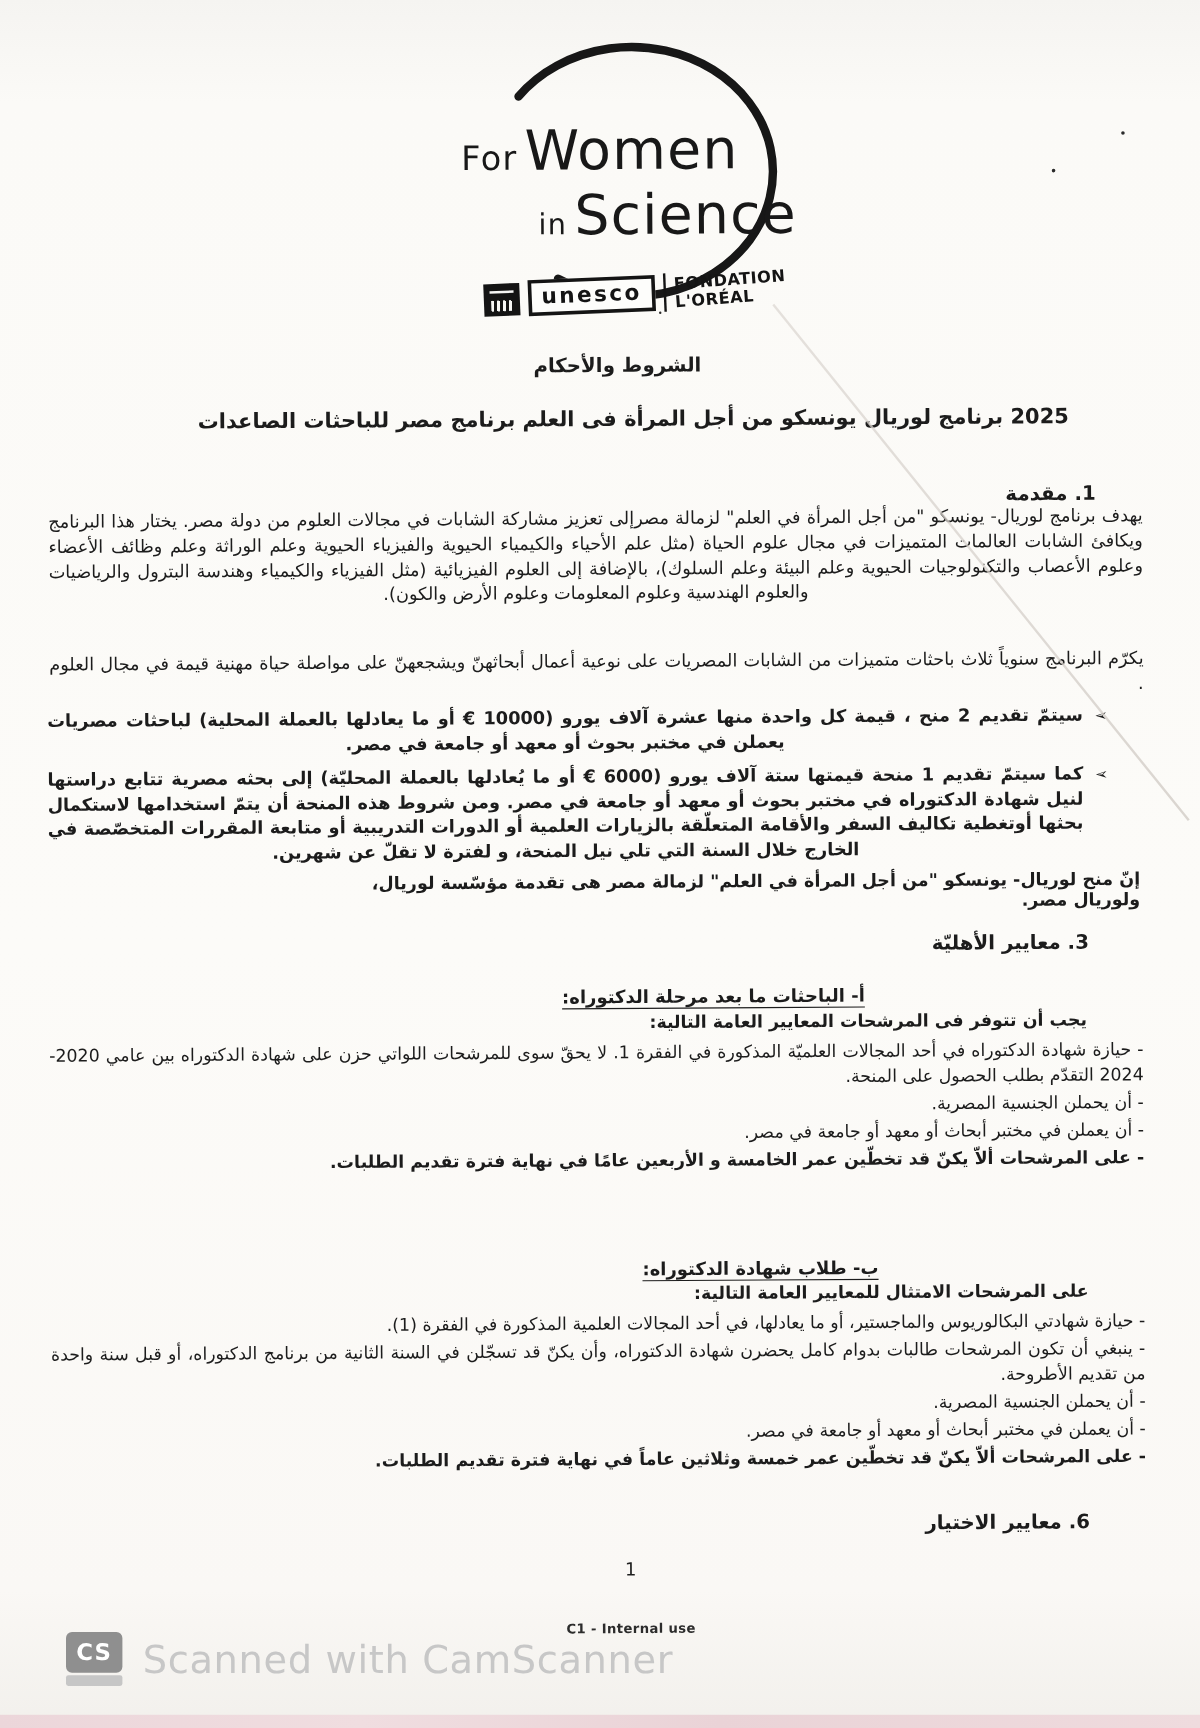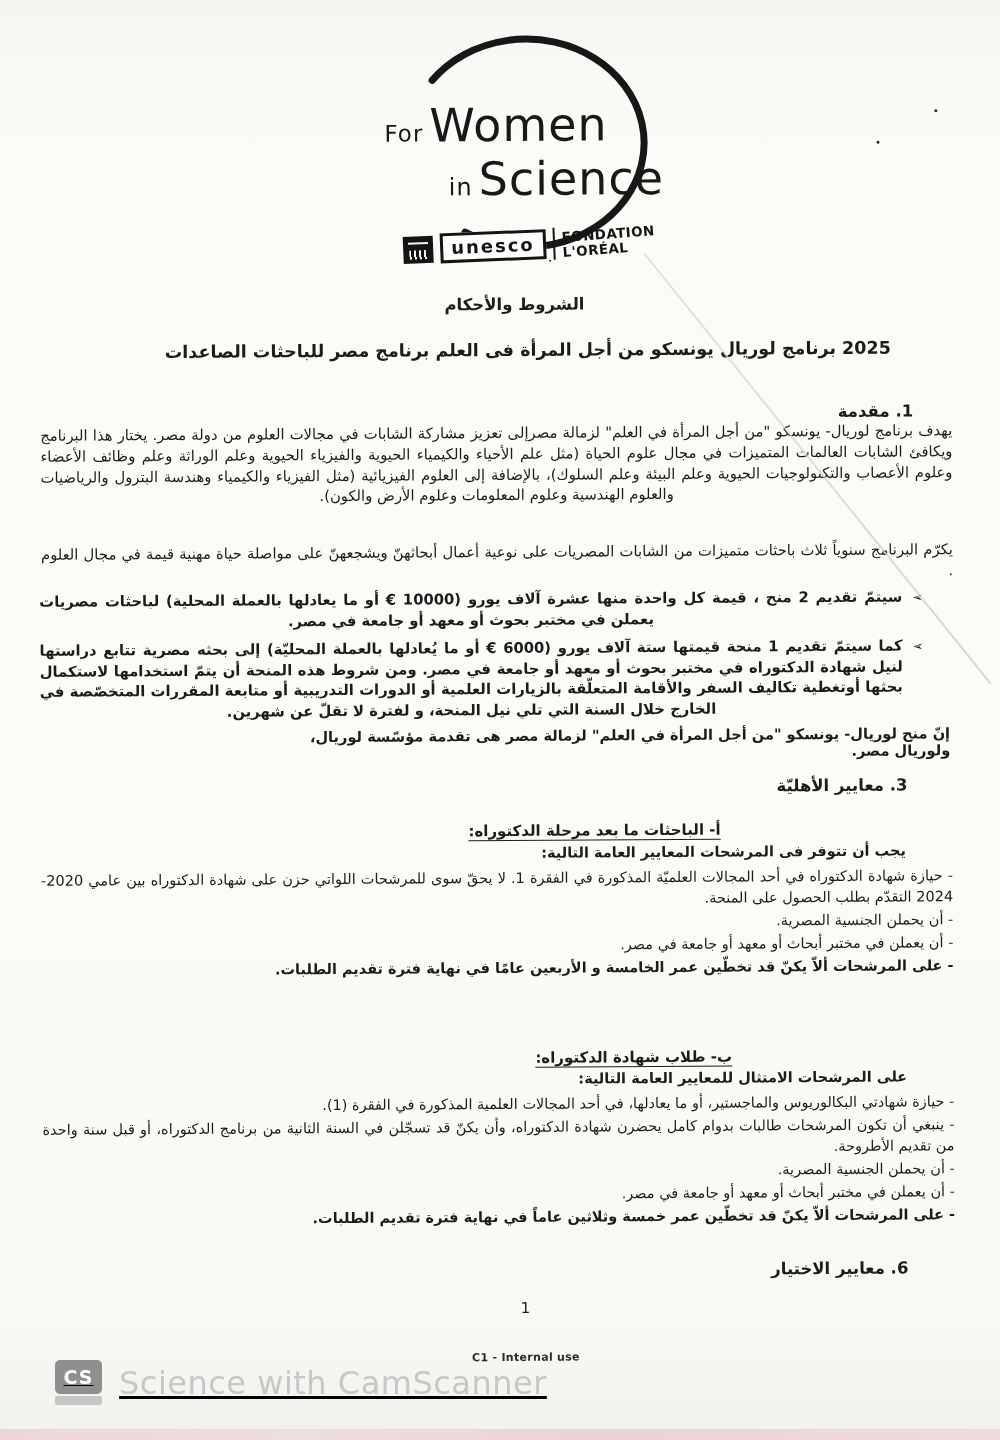--- a/index.html
+++ b/index.html
@@ -12,21 +12,21 @@
     position:absolute;inset:0;overflow:hidden;
     background:linear-gradient(180deg,#f5f4f1 0%,#fbfaf7 6%,#fcfbf8 55%,#faf8f5 92%,#f2f0ec 100%);
   }
   .scan{position:absolute;inset:0;transform:rotate(-0.35deg);}
   .ar{direction:rtl;color:#1c1c1c;}
   .abs{position:absolute;}
 
   
   .logo-arc{position:absolute;left:412px;top:24px;}
   .logo-line1{position:absolute;left:388px;top:98px;color:#181818;letter-spacing:1px;white-space:nowrap;}
-  .logo-line1 .small{font-size:23px;}
+  .logo-line1 .small{font-size:28px;}
   .logo-line1 .big{font-size:46px;}
   .logo-line2{position:absolute;left:452px;top:152px;color:#181818;letter-spacing:1px;white-space:nowrap;}
   .logo-line2 .small{font-size:24px;}
   .logo-line2 .big{font-size:46px;}
 
   .badge{position:absolute;left:406px;top:229px;display:flex;align-items:center;gap:7px;transform:rotate(-2deg);}
   .temple{width:30px;height:27px;background:#141414;position:relative;flex:0 0 auto;}
   .temple::before{content:"";position:absolute;left:5px;right:5px;top:6px;height:2px;background:#f6f6f4;}
   .temple::after{content:"";position:absolute;left:6px;right:6px;bottom:4px;height:9px;
     background:repeating-linear-gradient(90deg,#f6f6f4 0 2px,#141414 2px 5px);}
@@ -69,21 +69,21 @@
   .classif{top:1351px;left:44px;right:0;text-align:center;font-size:11px;font-weight:bold;color:#2c2c2c;letter-spacing:0.3px;}
 
   
   .crease{position:absolute;left:648px;top:254px;width:552px;height:2px;
     background:linear-gradient(90deg,#ddd8d3,#cfc9c3);transform:rotate(51.5deg);transform-origin:left top;opacity:.75;}
   .speck{position:absolute;background:#2a2a2a;border-radius:50%;}
   .bottom-strip{position:absolute;left:0;right:0;bottom:0;height:11px;
     background:linear-gradient(90deg,#ecd6da,#f0dde0 30%,#ead3d7 60%,#efdbde);}
 
   
-  .wm{position:absolute;left:55px;top:1360px;display:flex;align-items:center;gap:17px;text-decoration:underline;}
+  .wm{position:absolute;left:55px;top:1360px;display:flex;align-items:center;gap:17px;}
   .wm-badge{width:47px;flex:0 0 auto;}
   .wm-badge-top{height:34px;background:#8f8f8f;border-radius:5px;color:#fff;font-weight:bold;font-size:19px;
     display:flex;align-items:center;justify-content:center;letter-spacing:1px;}
   .wm-badge-base{height:9px;background:#c6c6c6;border-radius:2px;margin-top:2px;}
   .wm-text{font-size:32px;color:#c7c7c7;letter-spacing:0.5px;white-space:nowrap;}
 </style>
 </head>
 <body>
 
 <div class="page">
@@ -167,17 +167,17 @@
     <div class="speck" style="left:938px;top:112px;width:3px;height:3px;"></div>
     <div class="speck" style="left:880px;top:143px;width:3px;height:3px;"></div>
     <div class="speck" style="left:552px;top:260px;width:2px;height:2px;"></div>
   </div>
 
   <div class="wm">
     <div class="wm-badge">
       <div class="wm-badge-top">CS</div>
       <div class="wm-badge-base"></div>
     </div>
-    <div class="wm-text">Science with CamScanner</div>
+    <div class="wm-text">Scanned with CamScanner</div>
   </div>
 
   <div class="bottom-strip"></div>
 </div>
 
 </body></html>

